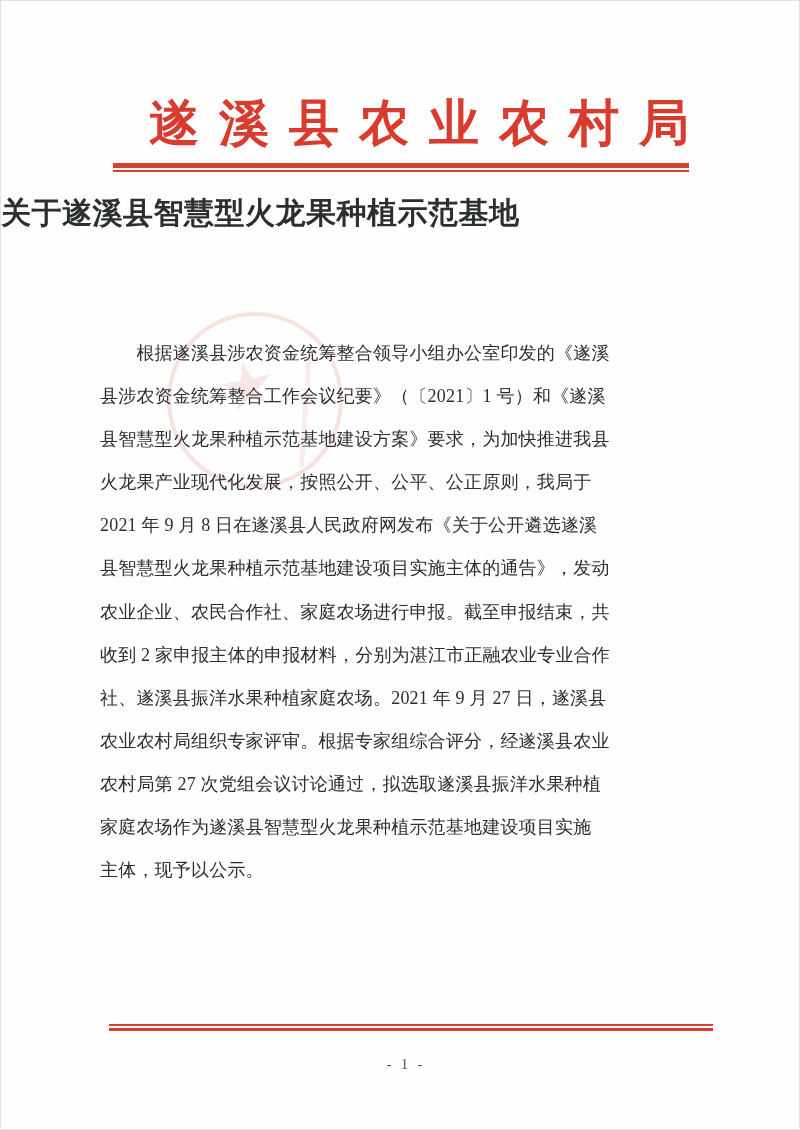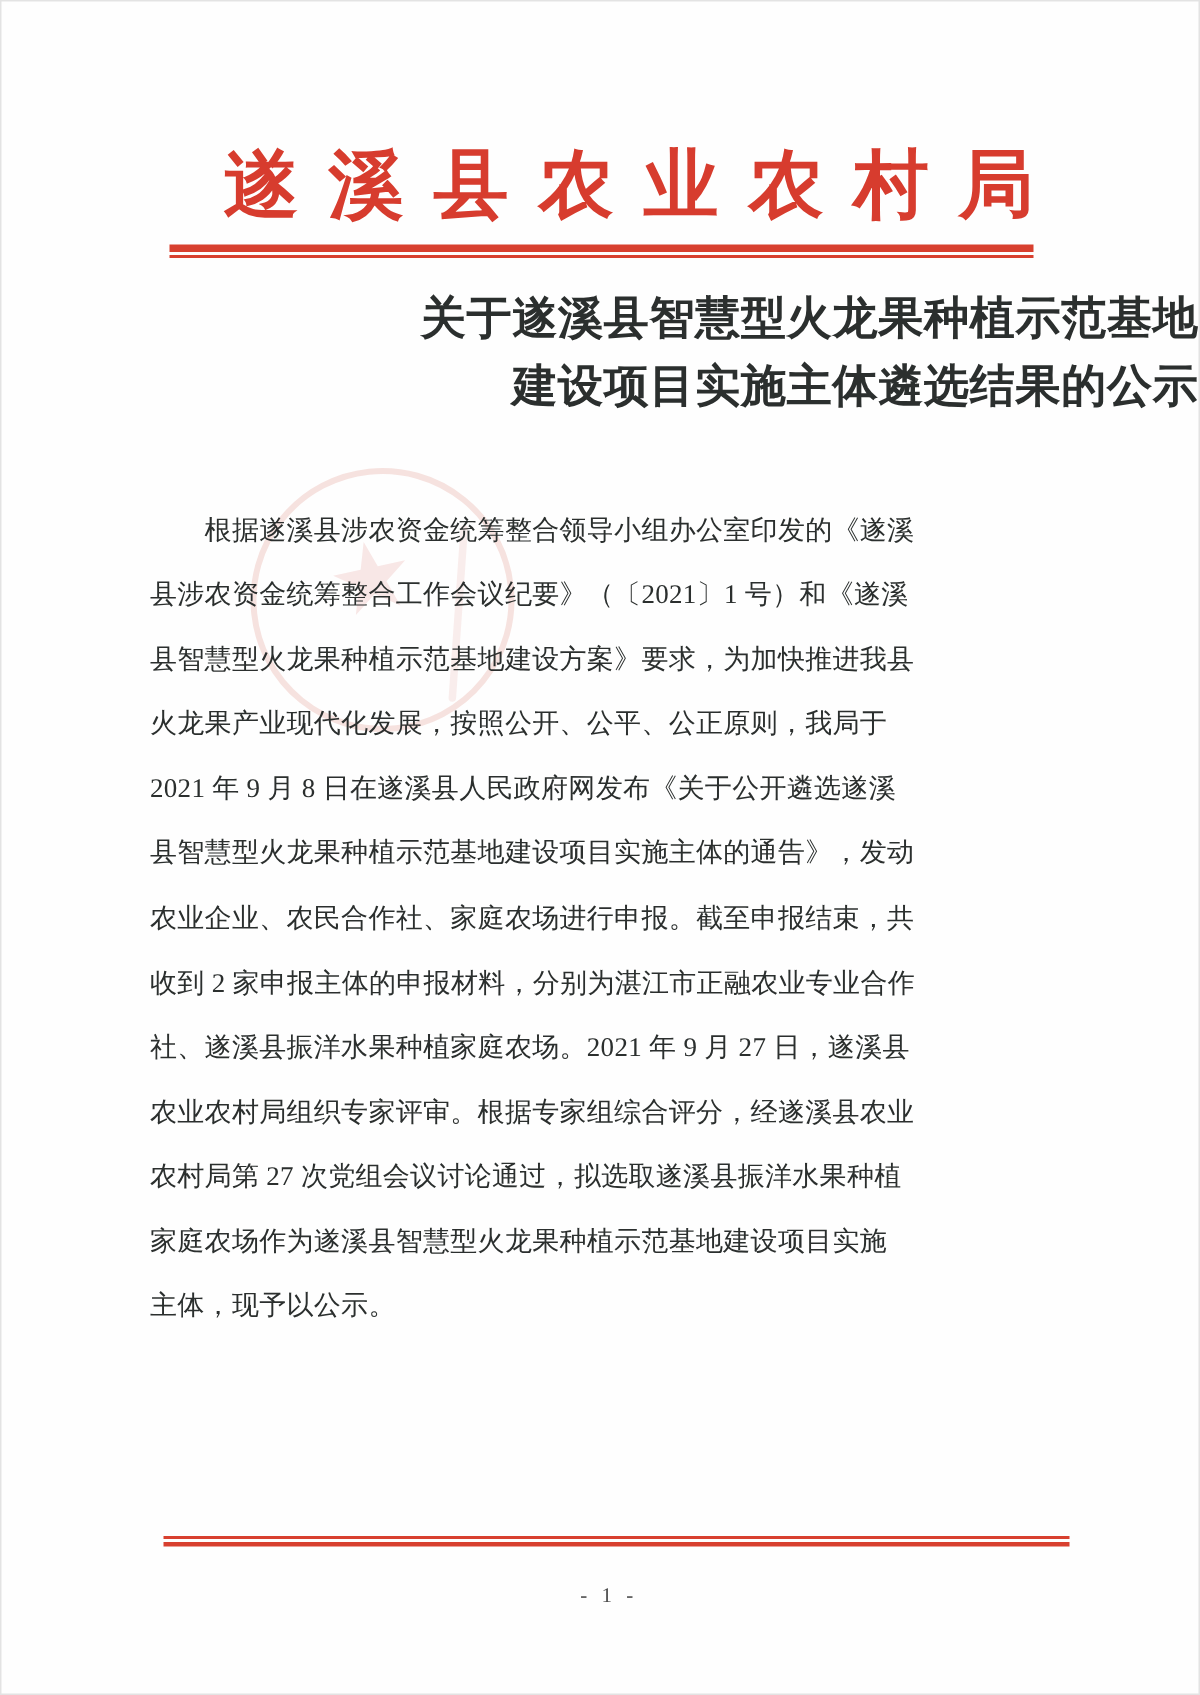--- a/index.html
+++ b/index.html
@@ -82,21 +82,21 @@
     border-top: 5px solid var(--rule-red, #d8402f);
     border-bottom: 2px solid var(--rule-red, #d8402f);
   }
 
   
   .doc-title {
     position: absolute;
     top: 189px;
     left: 0;
     width: 100%;
-    text-align: right;
+    text-align: left;
     color: var(--text-dark, #2b2f2e);
     font-size: 30px;
     line-height: 45px;
     font-weight: bold;
     letter-spacing: 0.5px;
   }
 
   
   .doc-body {
     position: absolute;
@@ -144,21 +144,20 @@
     <div class="seal-star">★</div>
     <div class="seal-smudge"></div>
   </div>
 
   <div class="letterhead">遂溪县农业农村局</div>
 
   <div class="letterhead-divider"></div>
 
   <div class="doc-title">
     <div>关于遂溪县智慧型火龙果种植示范基地</div>
-    <div>建设项目实施主体遴选结果的公示</div>
   </div>
 
   <div class="doc-body">
     <p class="doc-paragraph">　　根据遂溪县涉农资金统筹整合领导小组办公室印发的《遂溪
 县涉农资金统筹整合工作会议纪要》（〔2021〕1 号）和《遂溪
 县智慧型火龙果种植示范基地建设方案》要求，为加快推进我县
 火龙果产业现代化发展，按照公开、公平、公正原则，我局于
 2021 年 9 月 8 日在遂溪县人民政府网发布《关于公开遴选遂溪
 县智慧型火龙果种植示范基地建设项目实施主体的通告》，发动
 农业企业、农民合作社、家庭农场进行申报。截至申报结束，共

